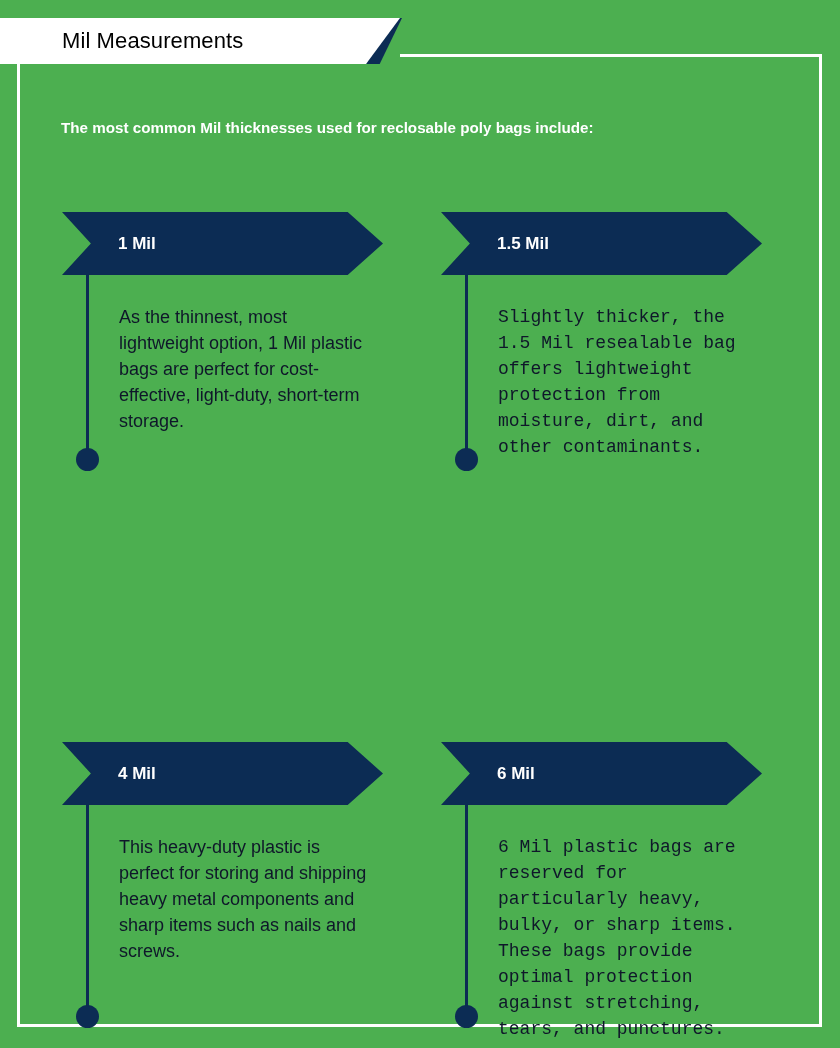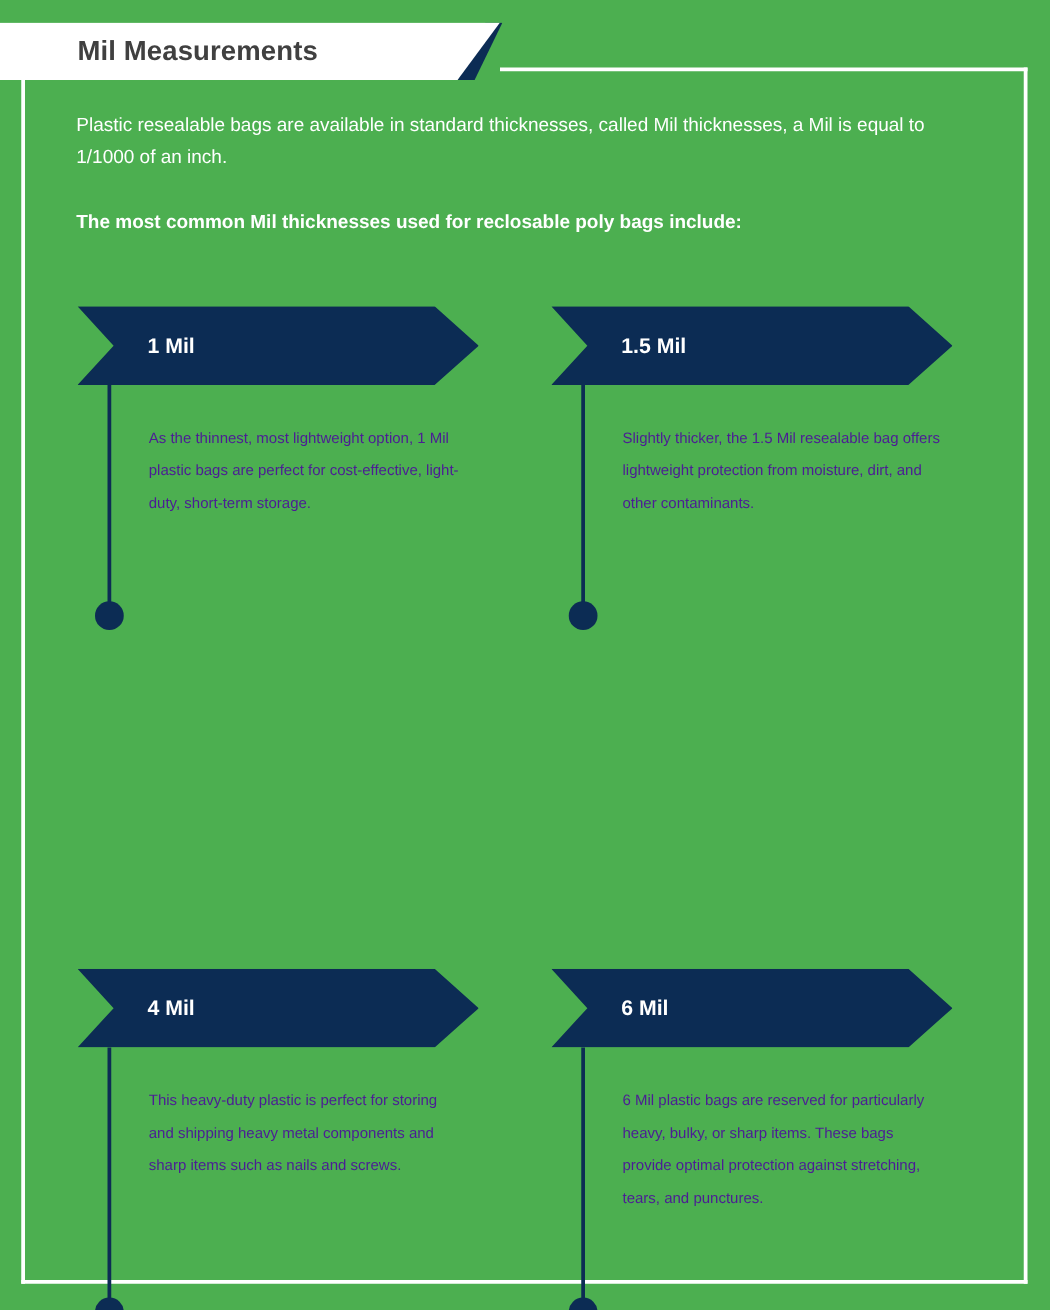--- a/index.html
+++ b/index.html
@@ -46,22 +46,22 @@
     z-index: 4;
   }
   #header-title {
     position: absolute;
     left: 62px;
     top: 18px;
     width: 320px;
     height: 46px;
     line-height: 46px;
     font-size: 22px;
-    font-weight: bold;
-    color: #404040;
+    font-weight: normal;
+    color: #000000;
     letter-spacing: 0.1px;
     z-index: 5;
   }
   #header-slash {
     position: absolute;
     left: 366px;
     top: 18px;
     width: 36px;
     height: 46px;
     background: #0C2C54;
@@ -98,21 +98,20 @@
     width: 840px;
   }
   .row.r0 { height: 265px; }
   .row.r1 { height: 265px; }
   .row.r2 { height: 270px; }
 
   .item {
     position: absolute;
     top: 0;
     width: 330px;
-    margin-top: 33px;
   }
   .item.col0 { left: 62px; }
   .item.col1 { left: 441px; }
 
   
   .arrow {
     position: relative;
     width: 321px;
     height: 63px;
     background: #0C2C54;
@@ -152,39 +151,38 @@
   }
   .row.r0 .dot { top: 236px; }
   .row.r1 .dot { top: 236px; }
   .row.r2 .dot { top: 263px; }
 
   .desc {
     position: absolute;
     left: 57px;
     top: 92px;
     width: 252px;
-    color: #4c1d95;
-    font-size: 12px;
+    color: #0f172a;
+    font-size: 18px;
     line-height: 26px;
     font-weight: normal;
   }
-  .item.col1 .desc { width: 258px; }
+  .item.col1 .desc { width: 258px; font-family: Liberation Mono, monospace; }
 </style>
 </head>
 <body>
 
 <div id="frame"></div>
 <div id="frame-top-right"></div>
 
 <div id="header-bar"></div>
 <div id="header-slash"></div>
 <div id="header-title">Mil Measurements</div>
 
 <div id="intro">
-  <p class="intro-p">Plastic resealable bags are available in standard thicknesses, called Mil thicknesses, a Mil is equal to 1/1000 of an inch.</p>
   <p class="intro-p second">The most common Mil thicknesses used for reclosable poly bags include:</p>
 </div>
 
 <div id="items">
 
   <div class="row r0">
     <div class="item col0">
       <div class="arrow">
         <span class="arrow-label">1 Mil</span>
       </div>

